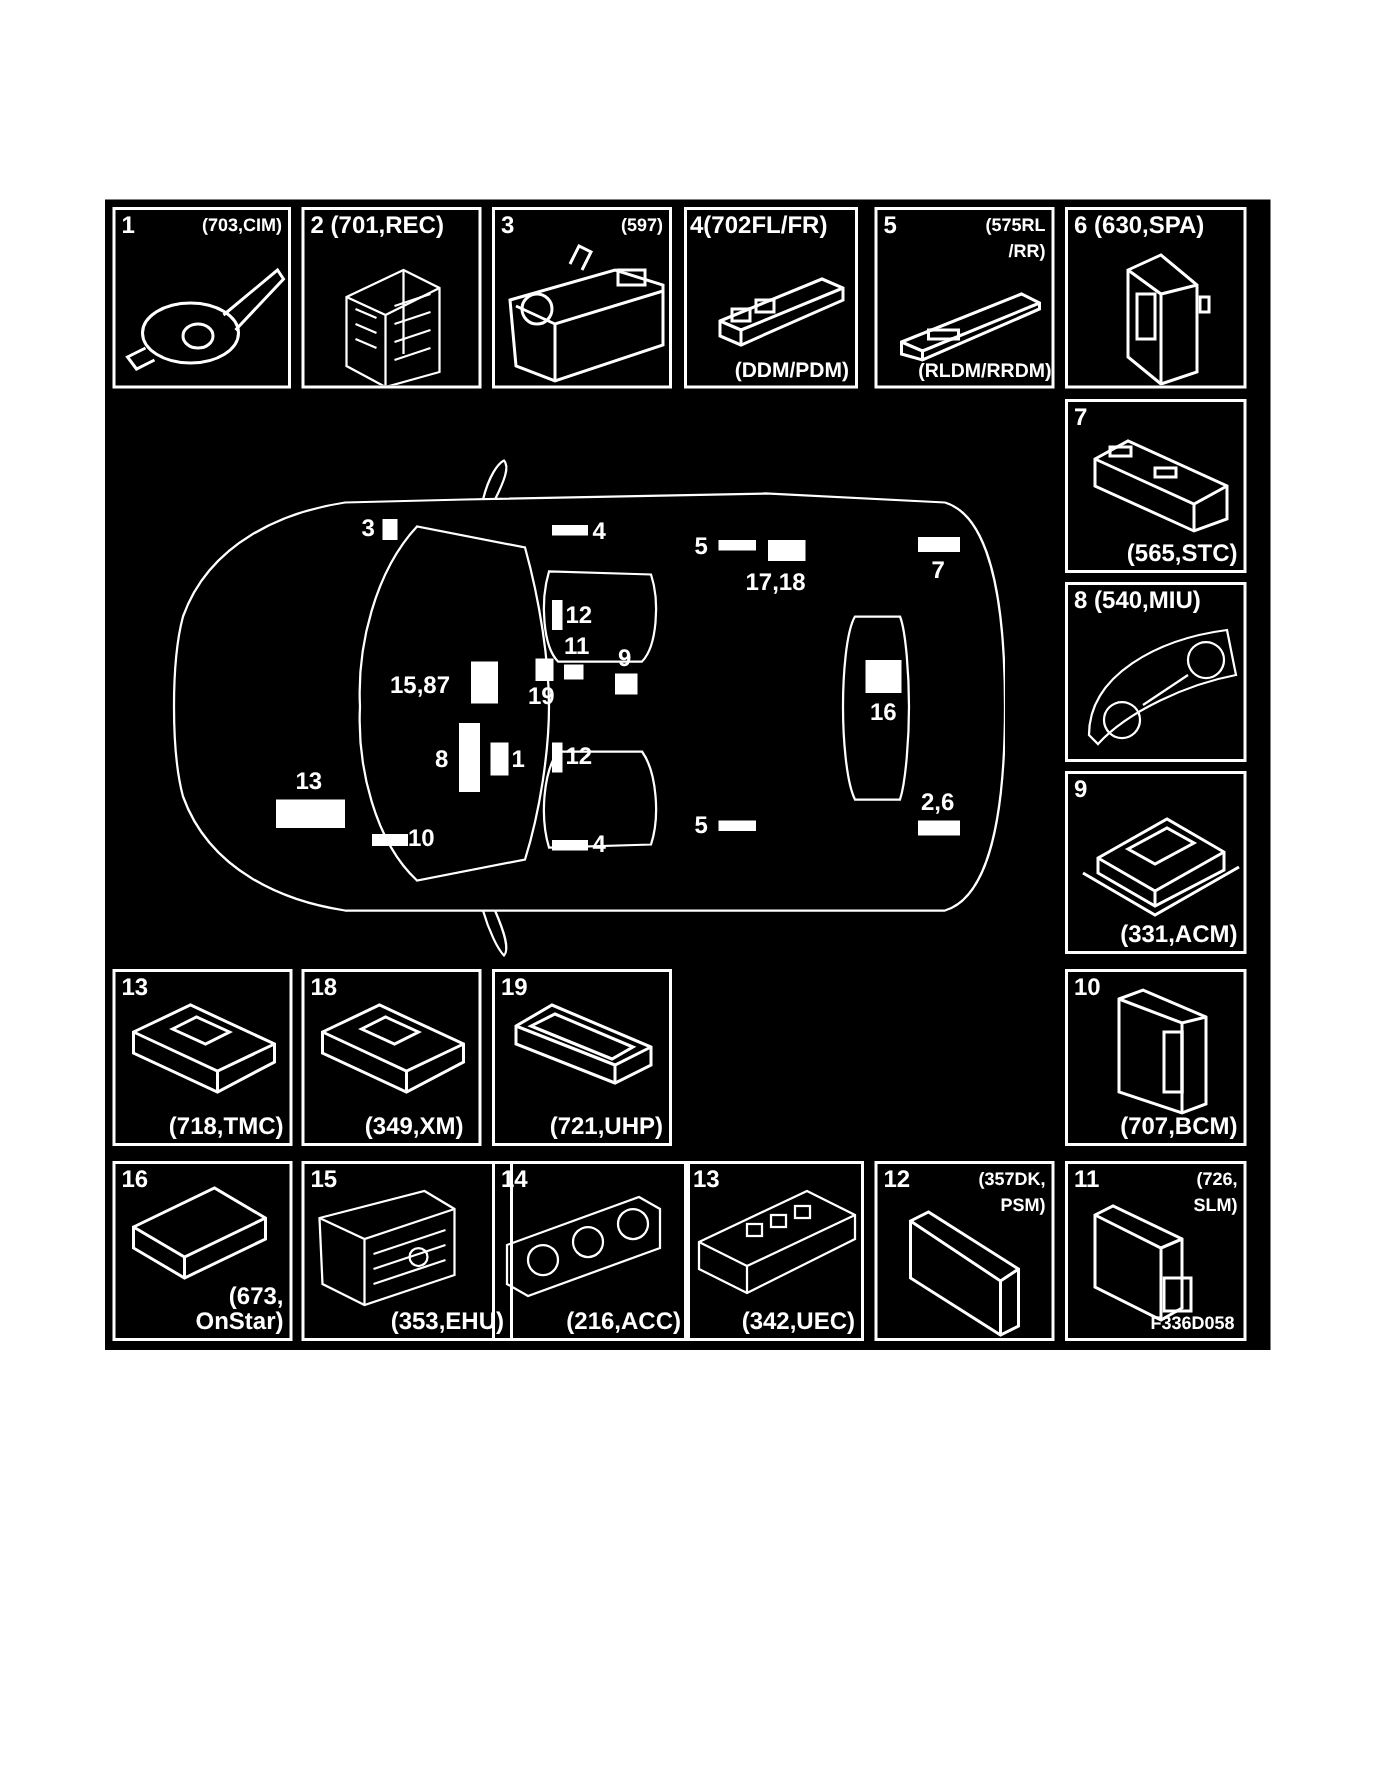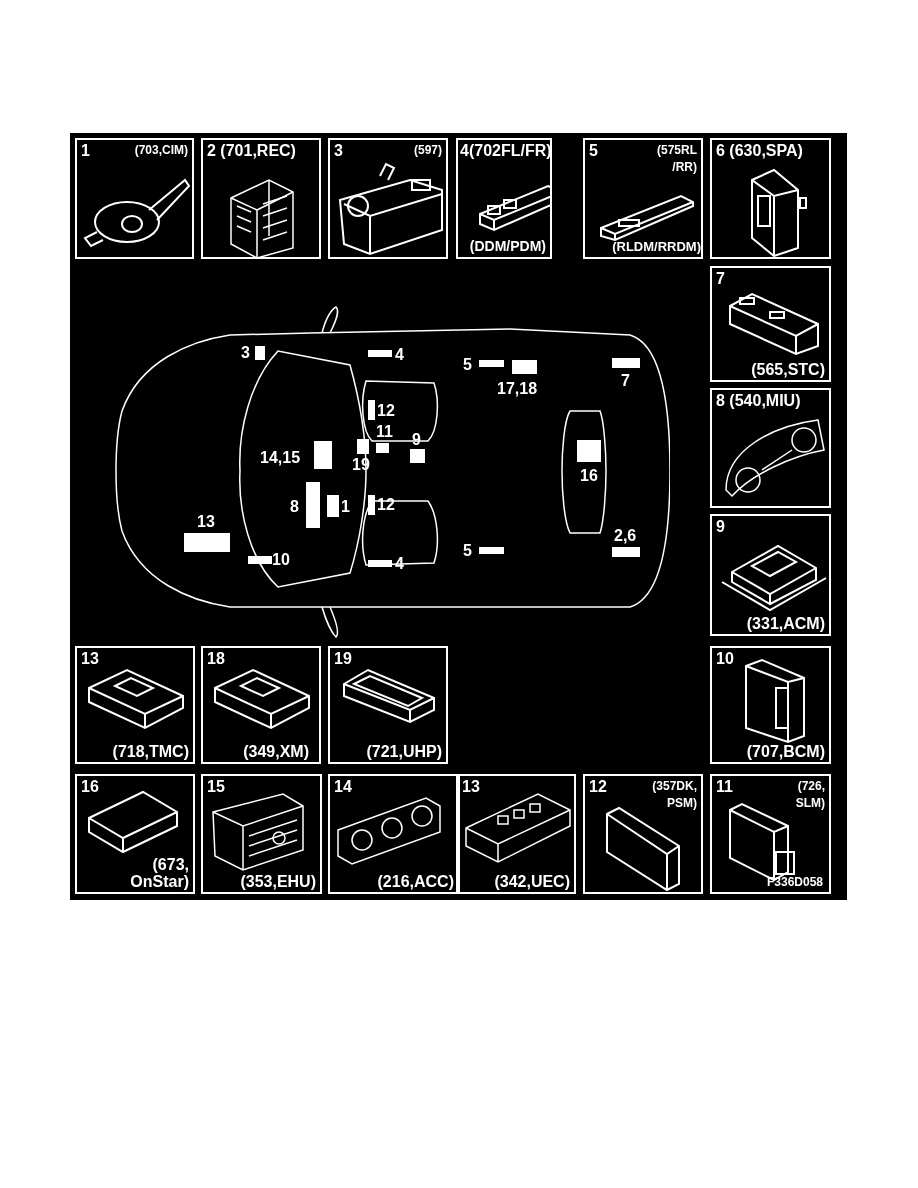--- a/index.html
+++ b/index.html
@@ -41,21 +41,21 @@
     <span class="num">3</span>
     <span class="tr">(597)</span>
     <svg class="art" width="120" height="121" viewBox="0 0 120 121" fill="none" stroke="#fff" stroke-width="2">
       <path d="M10 60 L80 40 L112 50 L112 90 L40 114 L14 104 Z"></path>
         <path d="M14 64 L40 76 L112 54 M40 76 L40 114"></path>
       <circle cx="28" cy="66" r="10"></circle>
         <path d="M50 36 L56 24 L64 28 L58 40"></path>
         <rect x="82" y="40" width="18" height="10"></rect>
     </svg>
   </div>
-  <div class="box" style="left:386px;top:5px;width:96px;height:121px;padding-left:24px;">
+  <div class="box" style="left:386px;top:5px;width:116px;height:121px;padding-left:24px;">
     <span class="num" style="left:2px;"><span>4</span><span>(702FL/FR)</span></span>
     <span class="bl" style="font-size:14px;">(DDM/PDM)</span>
     <svg class="art" width="120" height="121" viewBox="0 0 120 121" fill="none" stroke="#fff" stroke-width="2">
       <path d="M22 74 L90 46 L104 52 L104 60 L36 90 L22 84 Z"></path>
         <path d="M22 74 L36 80 L104 52 M36 80 L36 90"></path>
       <rect x="30" y="66" width="12" height="8"></rect>
         <rect x="46" y="60" width="12" height="8"></rect>
     </svg>
   </div>
   <div class="box" style="left:513px;top:5px;width:120px;height:121px;">
@@ -148,21 +148,21 @@
 
   <div class="box" style="left:5px;top:641px;width:120px;height:120px;">
     <span class="num">16</span>
     <span class="bl">(673,
 OnStar)</span>
     <svg class="art" width="120" height="120" viewBox="0 0 120 120" fill="none" stroke="#fff" stroke-width="2">
       <path d="M12 42 L66 16 L100 36 L100 50 L46 76 L12 56 Z"></path>
         <path d="M12 42 L46 62 L100 36 M46 62 L46 76"></path>
     </svg>
   </div>
-  <div class="box" style="left:131px;top:641px;width:121px;height:120px;">
+  <div class="box" style="left:131px;top:641px;width:141px;height:120px;">
     <span class="num">15</span>
     <span class="bl">(353,EHU)</span>
     <svg class="art" width="120" height="120" viewBox="0 0 120 120" fill="none" stroke="#fff" stroke-width="1.5">
       <path d="M10 36 L80 18 L100 30 L100 74 L40 94 L12 80 Z"></path>
         <path d="M10 36 L40 50 L100 30 M40 50 L40 94"></path>
       <path d="M46 60 L94 44 M46 70 L94 54 M46 80 L94 64"></path>
         <circle cx="76" cy="62" r="6"></circle>
     </svg>
   </div>
   <div class="box" style="left:258px;top:641px;width:132px;height:120px;">
@@ -235,21 +235,21 @@
   <span class="car-label" style="left:307px;top:270px;">12</span>
   <div class="mk" style="left:298px;top:362px;width:7px;height:20px;"></div>
   <span class="car-label" style="left:307px;top:364px;">12</span>
   <span class="car-label" style="left:306px;top:291px;">11</span>
   <span class="car-label" style="left:342px;top:299px;">9</span>
   <div class="mk" style="left:306px;top:310px;width:13px;height:10px;"></div>
   <div class="mk" style="left:287px;top:306px;width:12px;height:15px;"></div>
   <div class="mk" style="left:340px;top:316px;width:15px;height:14px;"></div>
   <span class="car-label" style="left:282px;top:324px;">19</span>
   <div class="mk" style="left:244px;top:308px;width:18px;height:28px;"></div>
-  <span class="car-label" style="left:190px;top:317px;">14,15</span>
+  <span class="car-label" style="left:190px;top:317px;">15,87</span>
   <div class="mk" style="left:236px;top:349px;width:14px;height:46px;"></div>
   <span class="car-label" style="left:220px;top:366px;">8</span>
   <div class="mk" style="left:257px;top:362px;width:12px;height:22px;"></div>
   <span class="car-label" style="left:271px;top:366px;">1</span>
   <div class="mk" style="left:114px;top:400px;width:46px;height:19px;"></div>
   <span class="car-label" style="left:127px;top:381px;">13</span>
   <div class="mk" style="left:178px;top:423px;width:24px;height:8px;"></div>
   <span class="car-label" style="left:202px;top:419px;">10</span>
   <div class="mk" style="left:507px;top:307px;width:24px;height:22px;"></div>
   <span class="car-label" style="left:510px;top:335px;">16</span>

